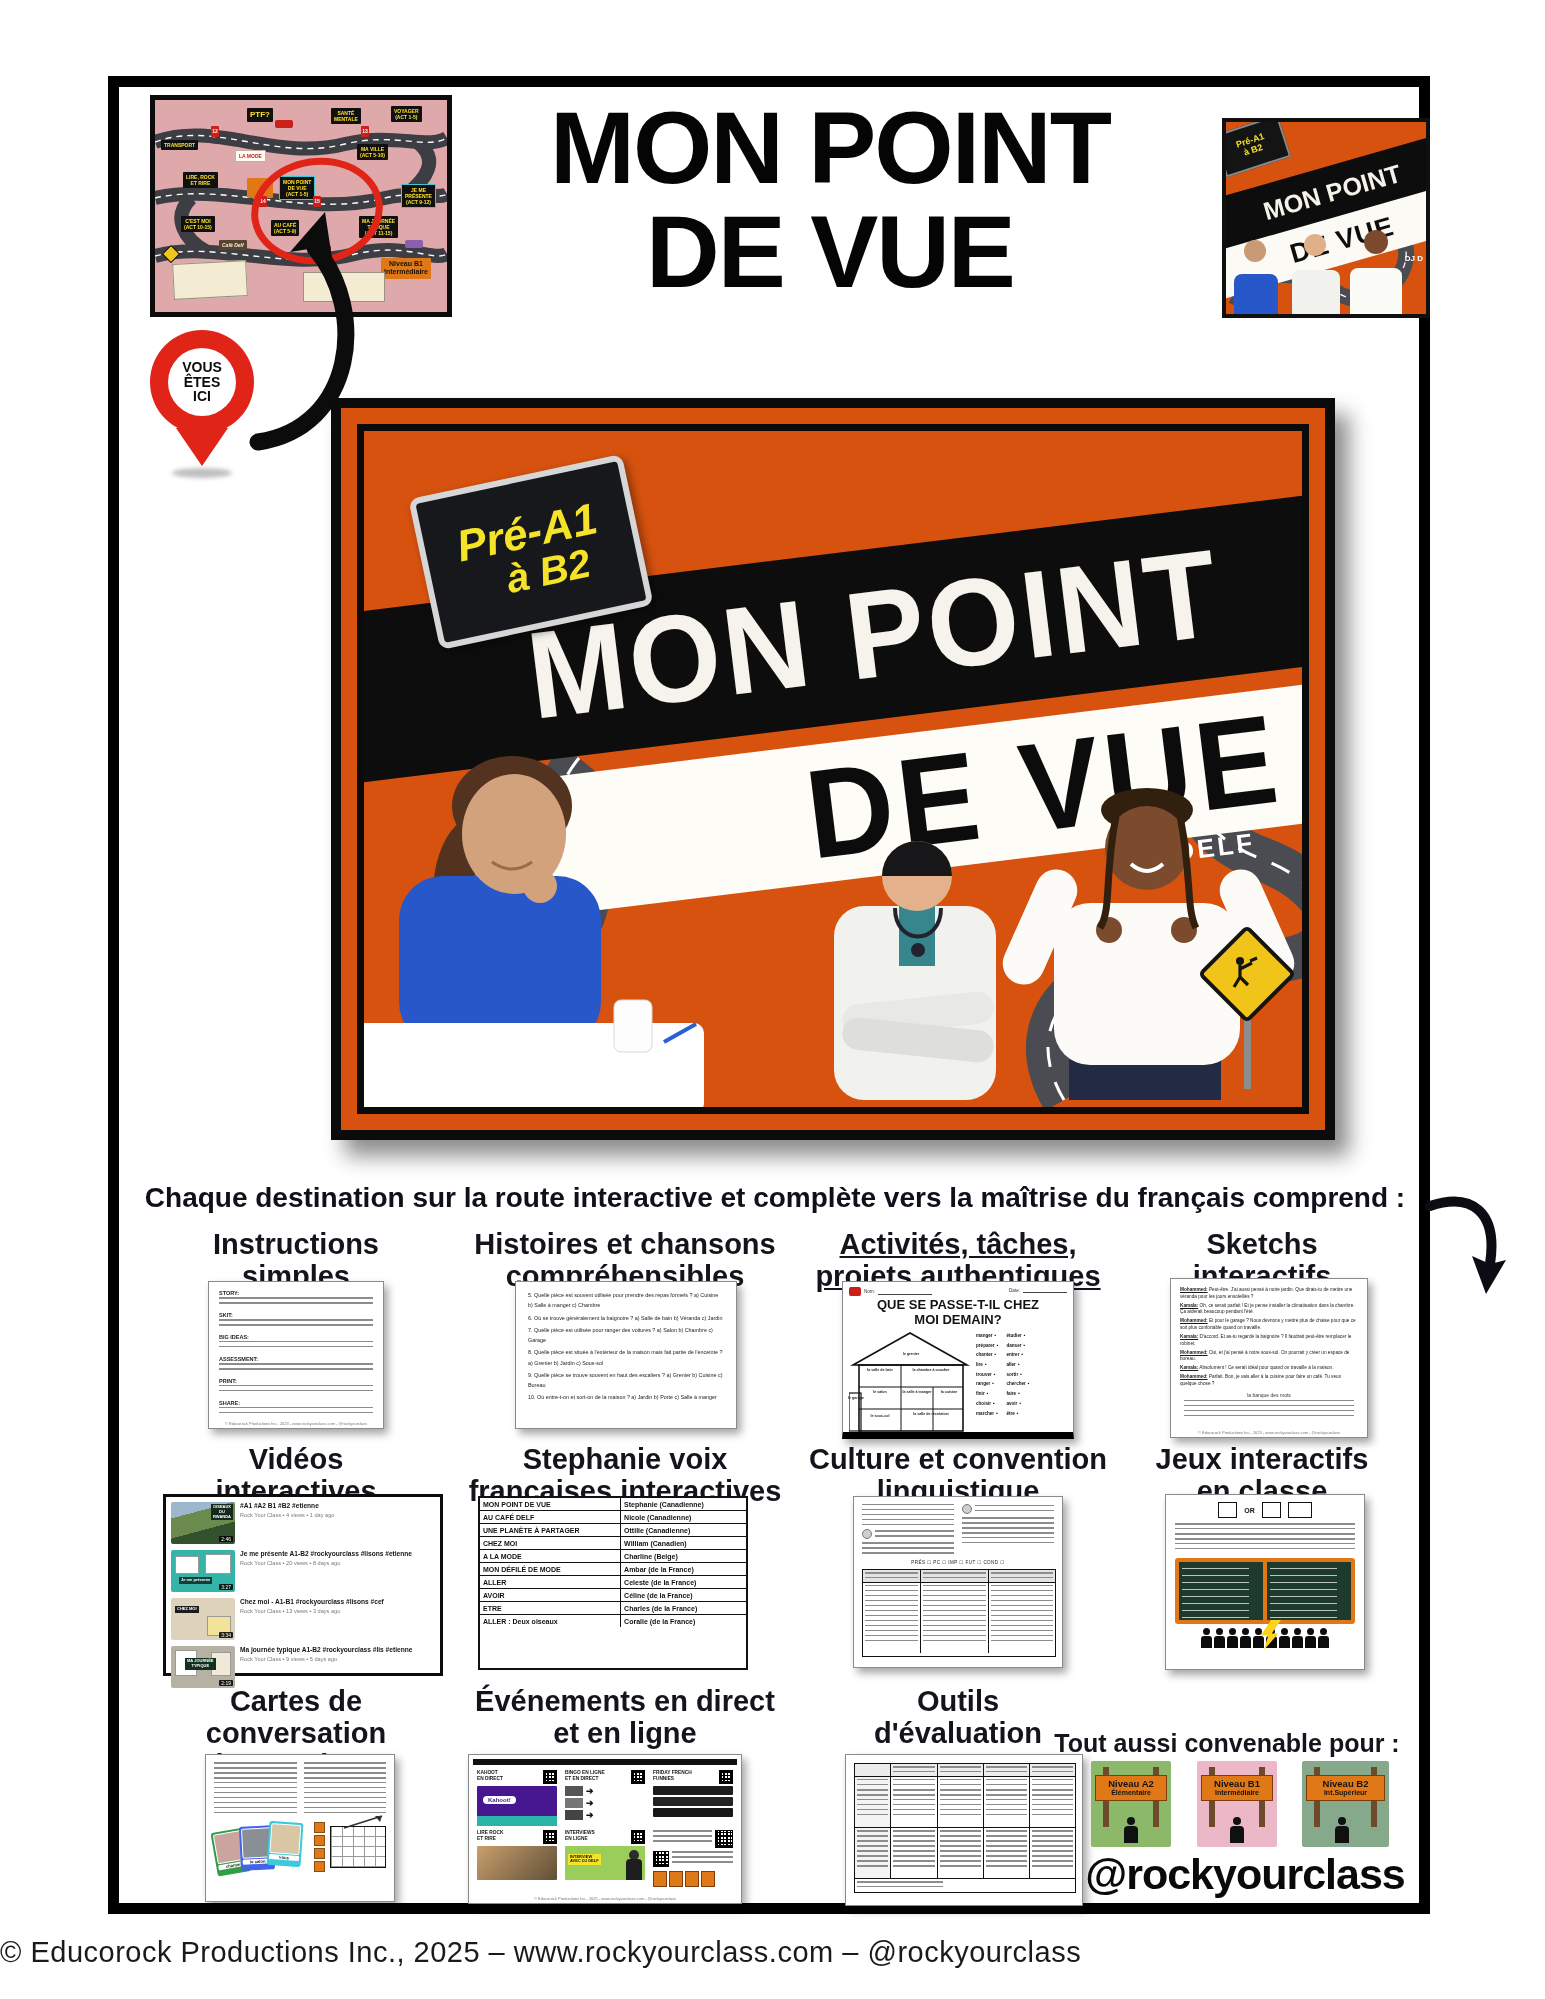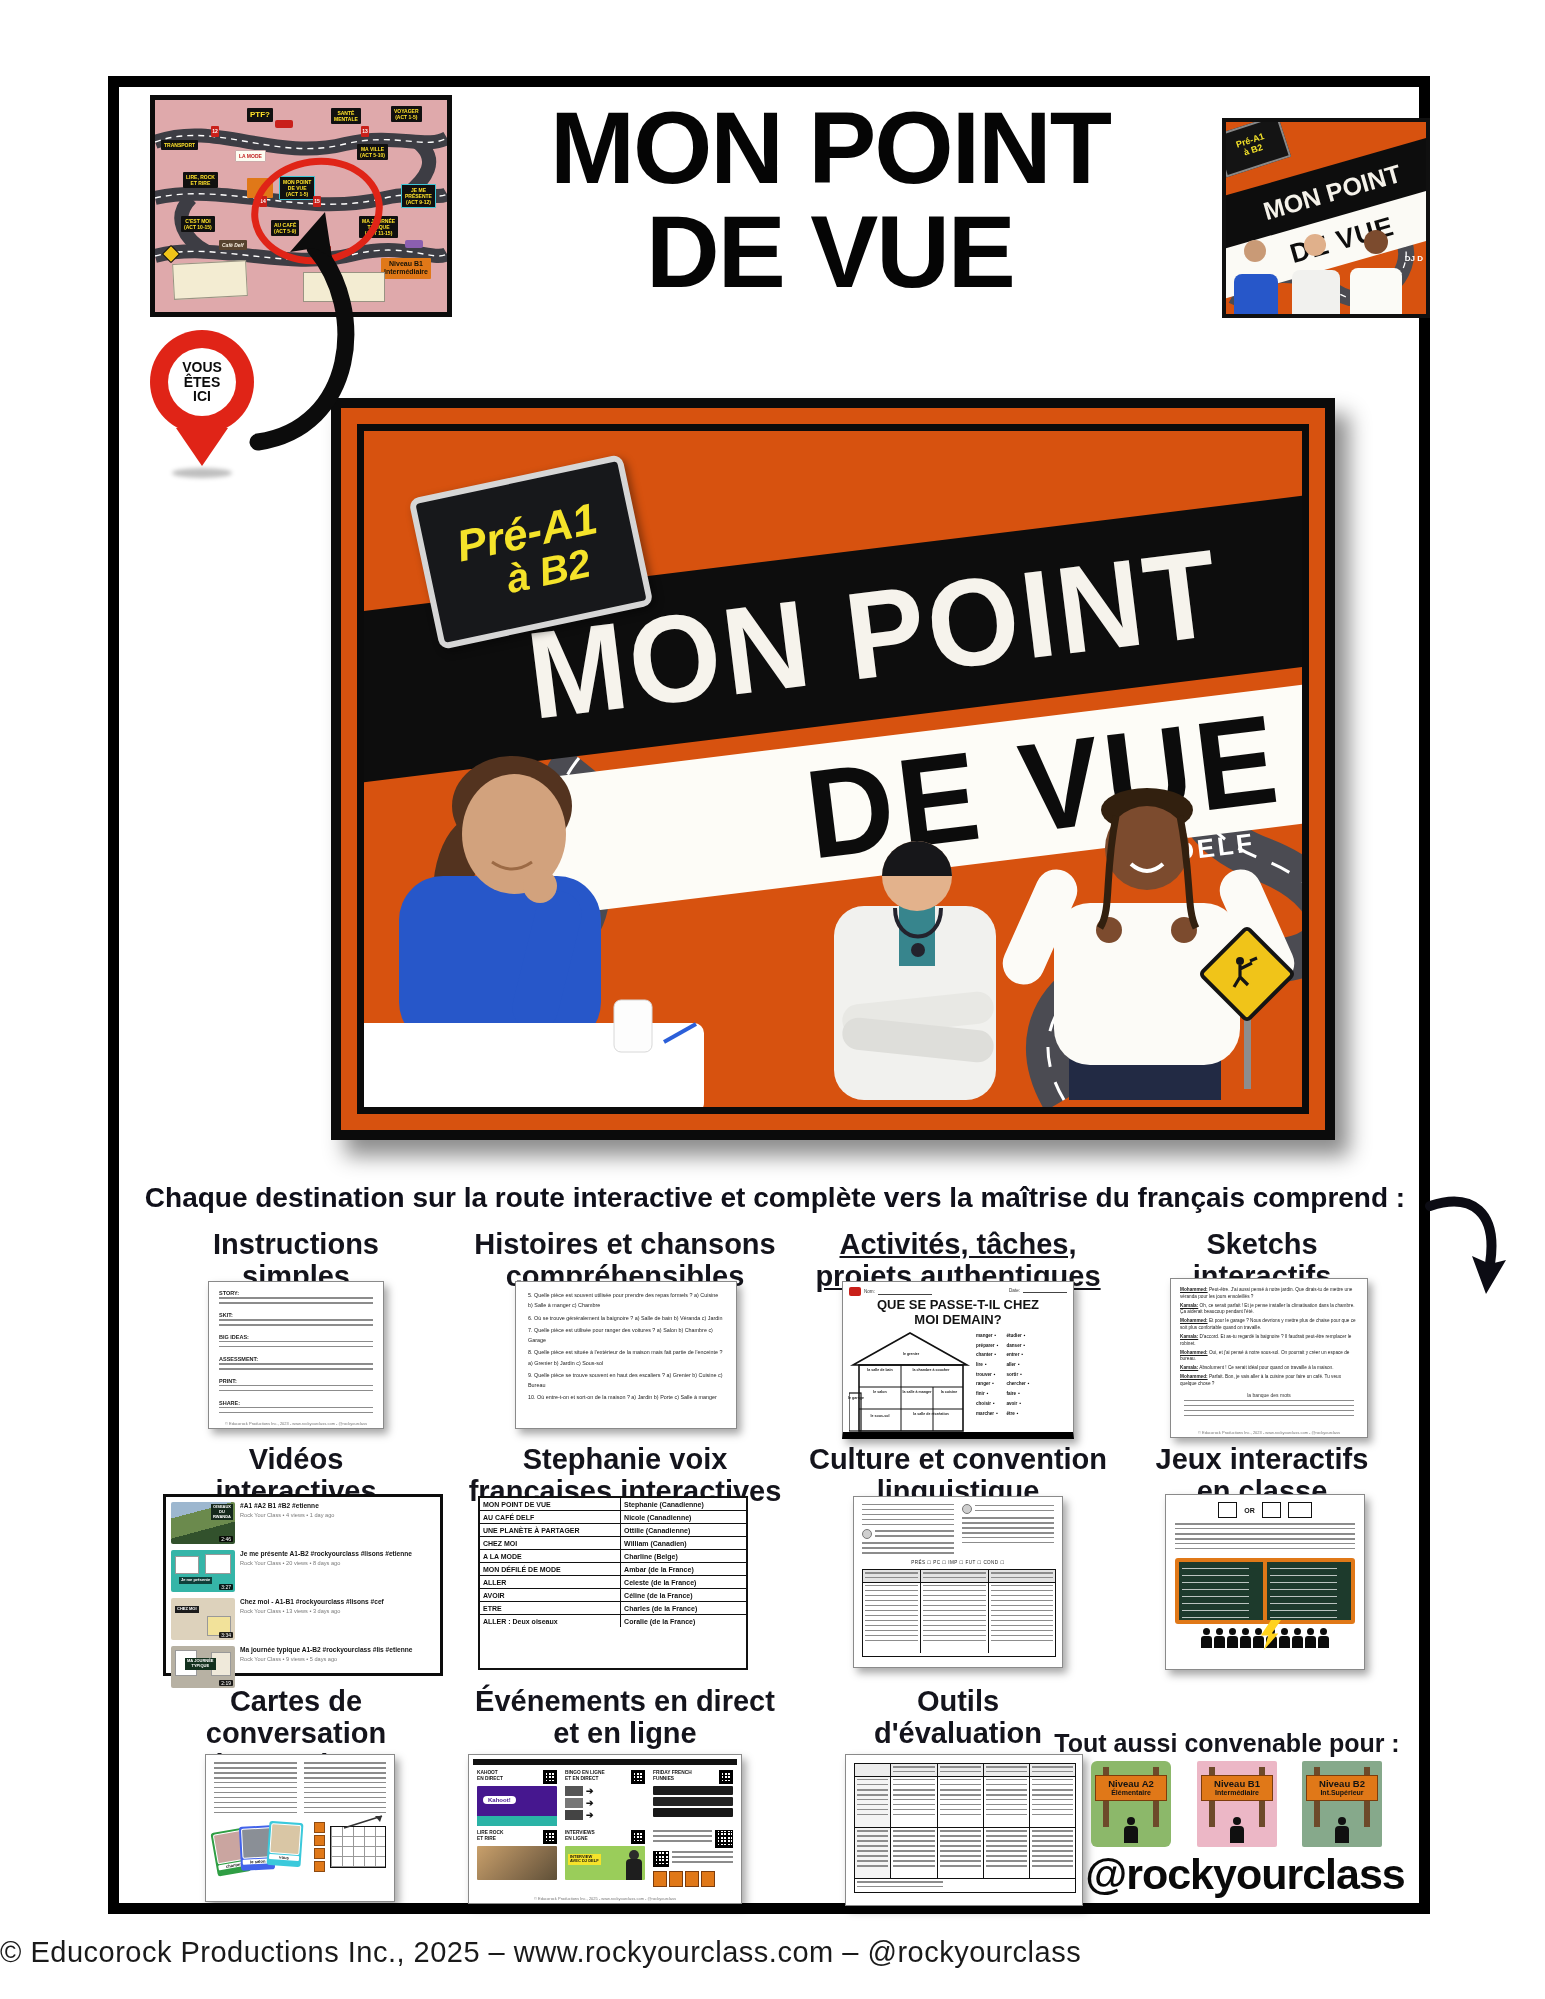--- a/index.html
+++ b/index.html
@@ -793,39 +793,39 @@
     <div class="mtrow" style="height:14px;">
       <div class="mtc" style="width:100%;">
           <div class="tstripe" style="height:6px;width:40%;"></div>
         </div>
     </div>
   </div>
 </div>
 
 <div class="abs suit-label" style="left:1027px;top:1729px;width:400px;">Tout aussi convenable pour :</div>
 
-<div class="badge bg-a2" style="left:1091px;top:1761px;border-radius:6px;">
+<div class="badge bg-a2" style="left:1091px;top:1761px;">
   <div class="post" style="left:12px;"></div>
     <div class="post" style="right:12px;"></div>
   <div class="signb">
     <div class="b1">Niveau A2</div>
     <div class="b2">Élémentaire</div>
   </div>
   <div class="man"></div>
 </div>
 <div class="badge bg-b1" style="left:1197px;top:1761px;">
   <div class="post" style="left:12px;"></div>
     <div class="post" style="right:12px;"></div>
   <div class="signb">
     <div class="b1">Niveau B1</div>
     <div class="b2">Intermédiaire</div>
   </div>
   <div class="man"></div>
 </div>
-<div class="badge bg-b2" style="left:1302px;top:1761px;">
+<div class="badge bg-b2" style="left:1302px;top:1761px;padding-left:7px;">
   <div class="post" style="left:12px;"></div>
     <div class="post" style="right:12px;"></div>
   <div class="signb">
     <div class="b1">Niveau B2</div>
     <div class="b2">Int.Supérieur</div>
   </div>
   <div class="man"></div>
 </div>
 
 <div class="abs handle" style="left:1045px;top:1850px;width:400px;">@rockyourclass</div>

